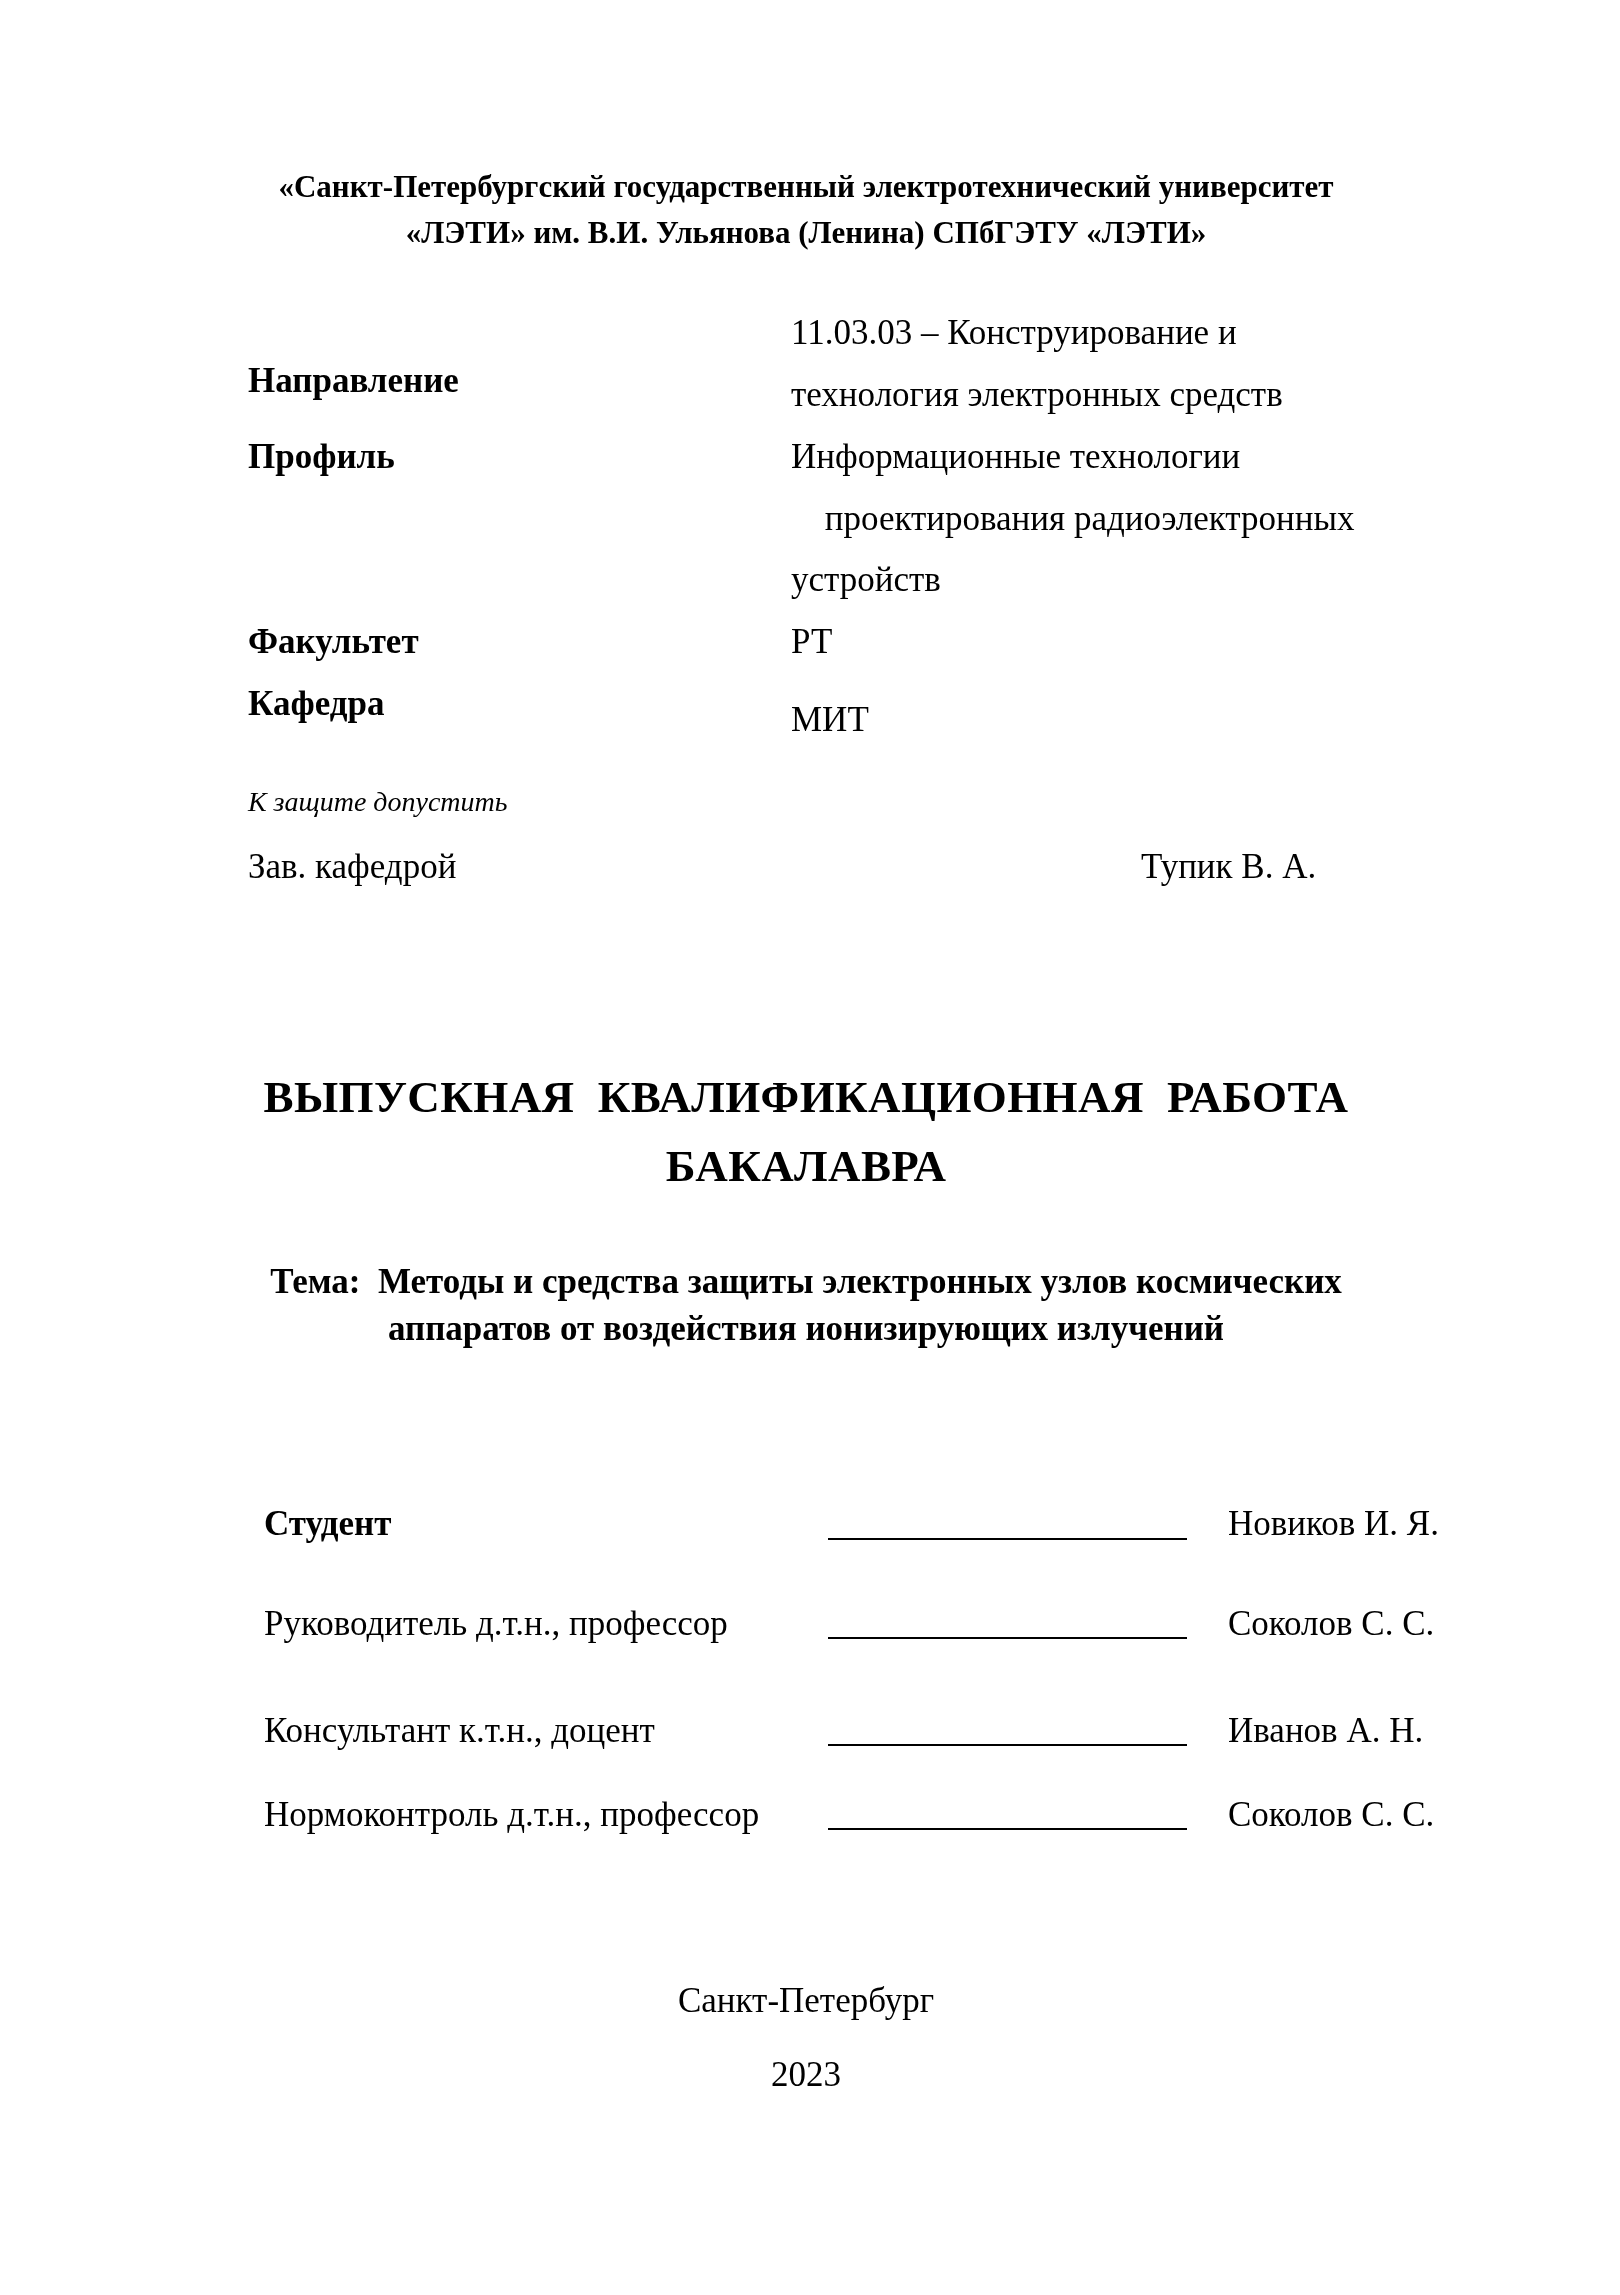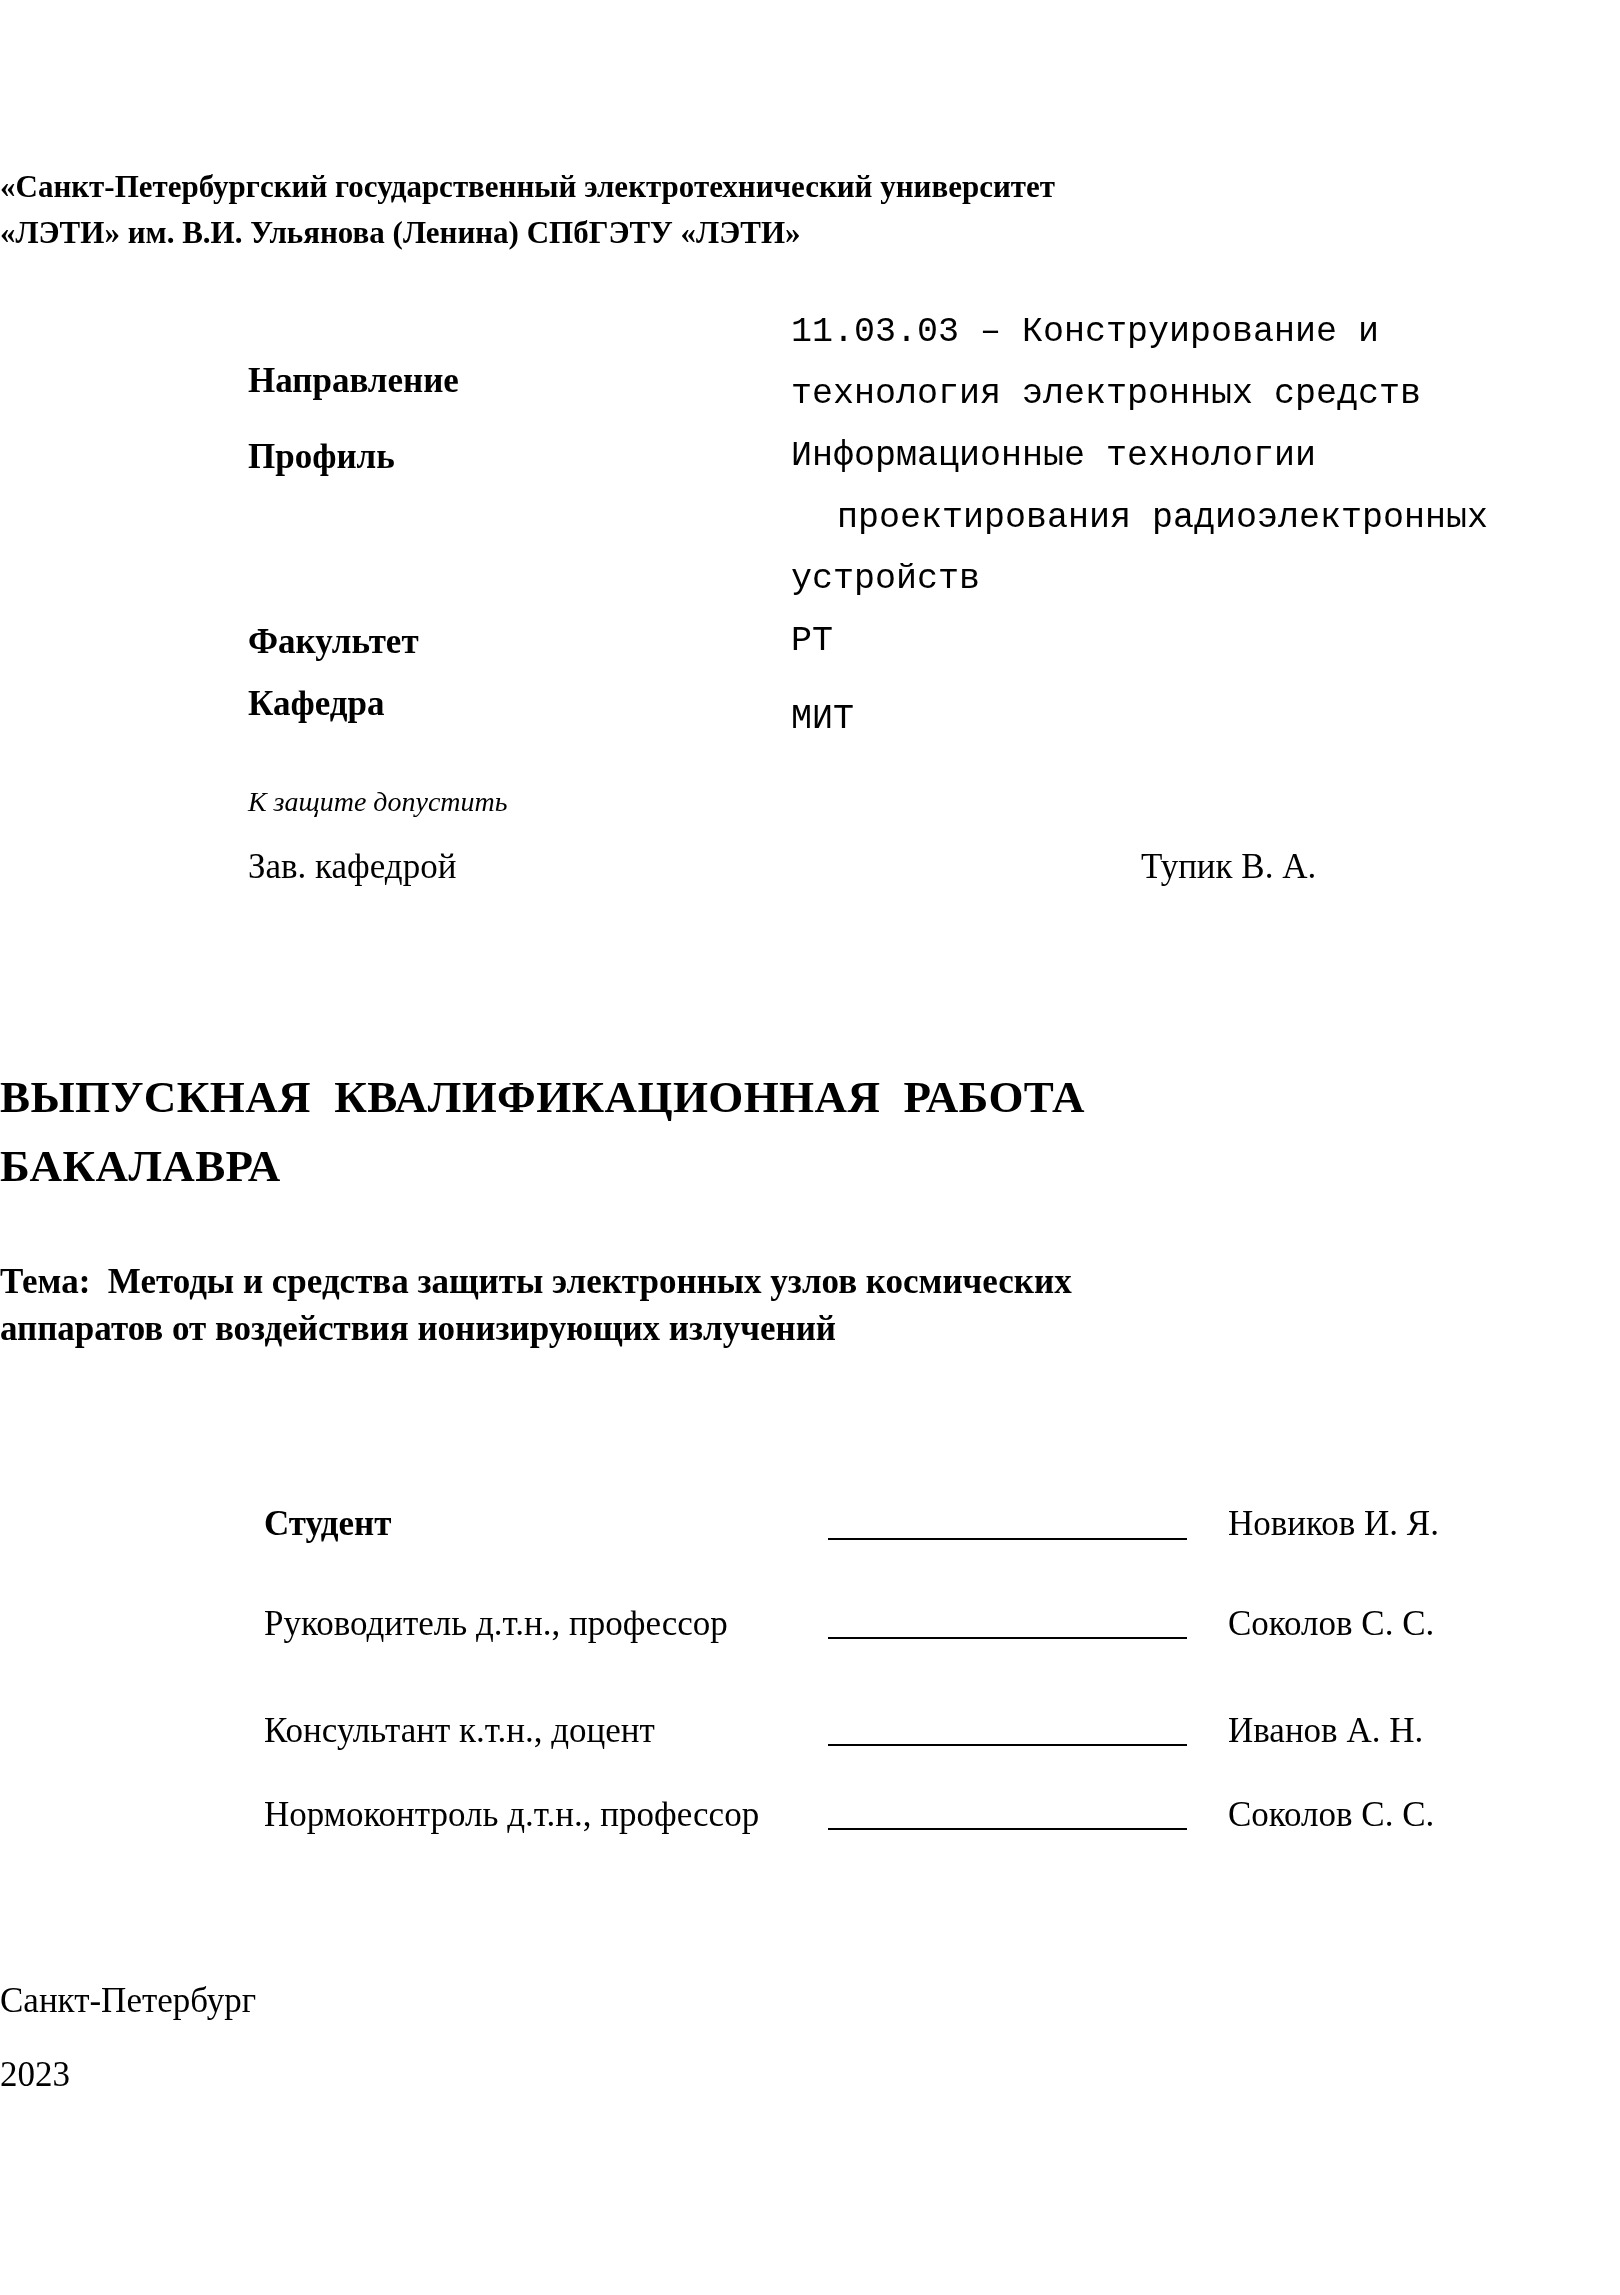--- a/index.html
+++ b/index.html
@@ -1,22 +1,22 @@
 <!DOCTYPE html>
 <html style="font-size:12.6px"><head>
 <meta charset="utf-8">
 <style>
   html, body { margin: 0; padding: 0; background: #ffffff; }
   body { width: 1621px; height: 2295px; position: relative; overflow: hidden;
          font-family: "Liberation Serif", "DejaVu Serif", serif; color: #000; }
   .abs { position: absolute; white-space: nowrap; }
-  .center { left: 0; width: 1612px; text-align: left; }
+  .center { left: 0; width: 1612px; text-align: center; }
   .hdr { font-size: 31px; font-weight: bold; line-height: 1; }
   .lbl { font-size: 35px; font-weight: bold; line-height: 1; }
-  .val { font-size: 35px; line-height: 1; font-family: Liberation Mono, monospace; }
+  .val { font-size: 35px; line-height: 1; }
   .it { font-size: 28px; font-style: italic; line-height: 1; }
   .reg { font-size: 35px; line-height: 1; }
   .title { font-size: 45px; font-weight: bold; line-height: 1; letter-spacing: 0.4px; }
   .theme { font-size: 35px; font-weight: bold; line-height: 1; margin-top: 9px; }
   .sigline { position: absolute; height: 0; border-top: 2.4px solid #000; }
 </style>
 </head>
 <body>
 
 <div class="abs center hdr" style="top:171px;">«Санкт-Петербургский государственный электротехнический университет</div>

